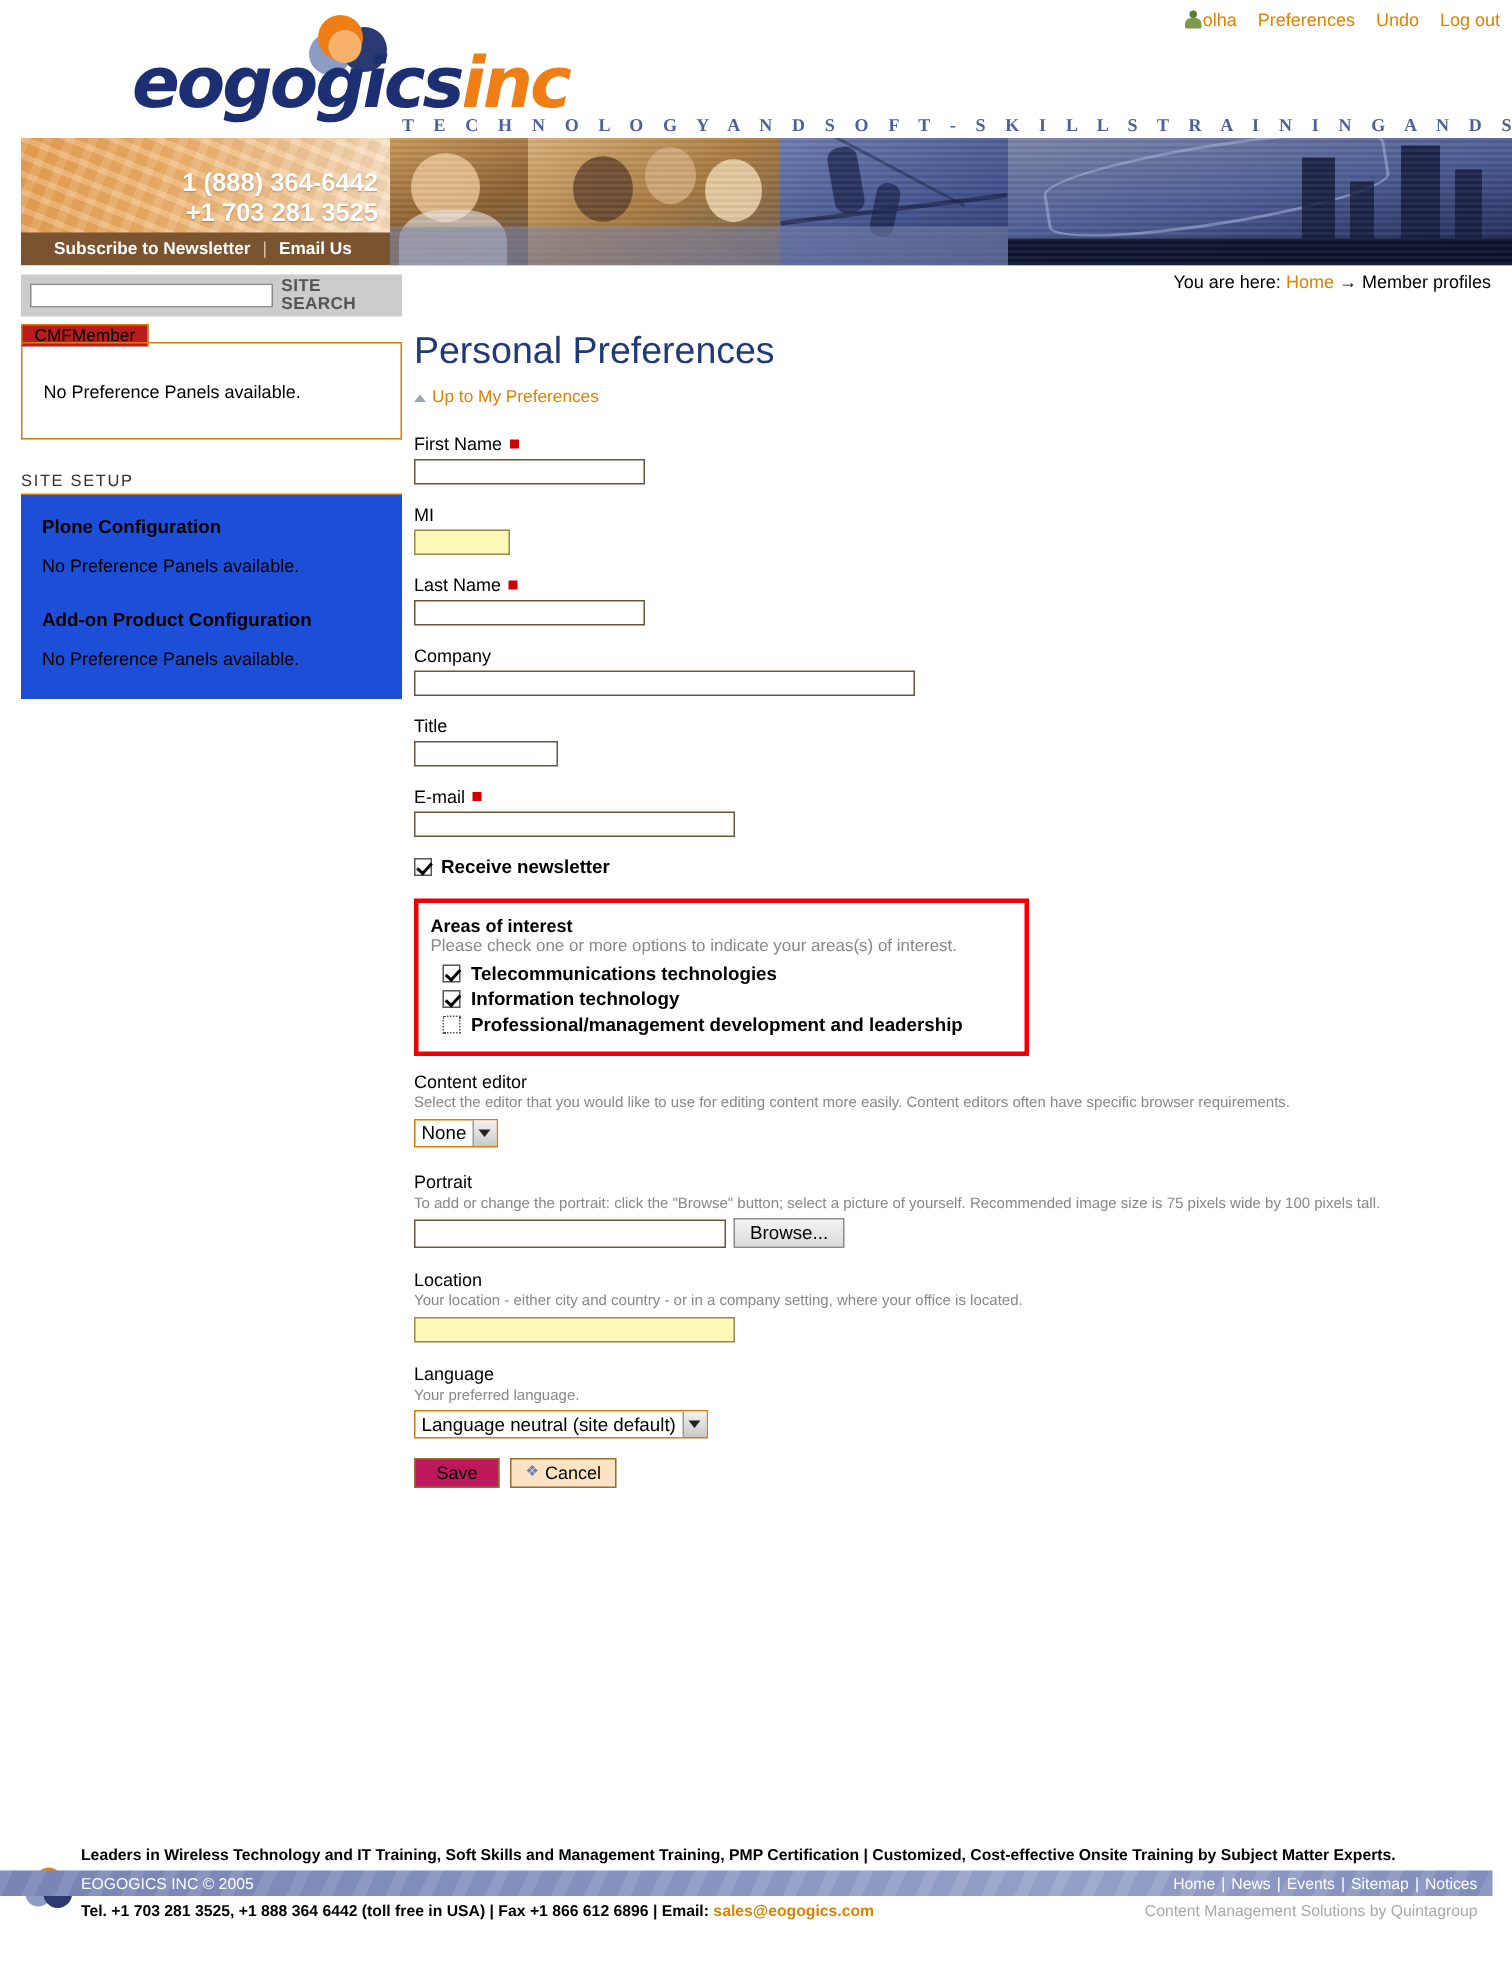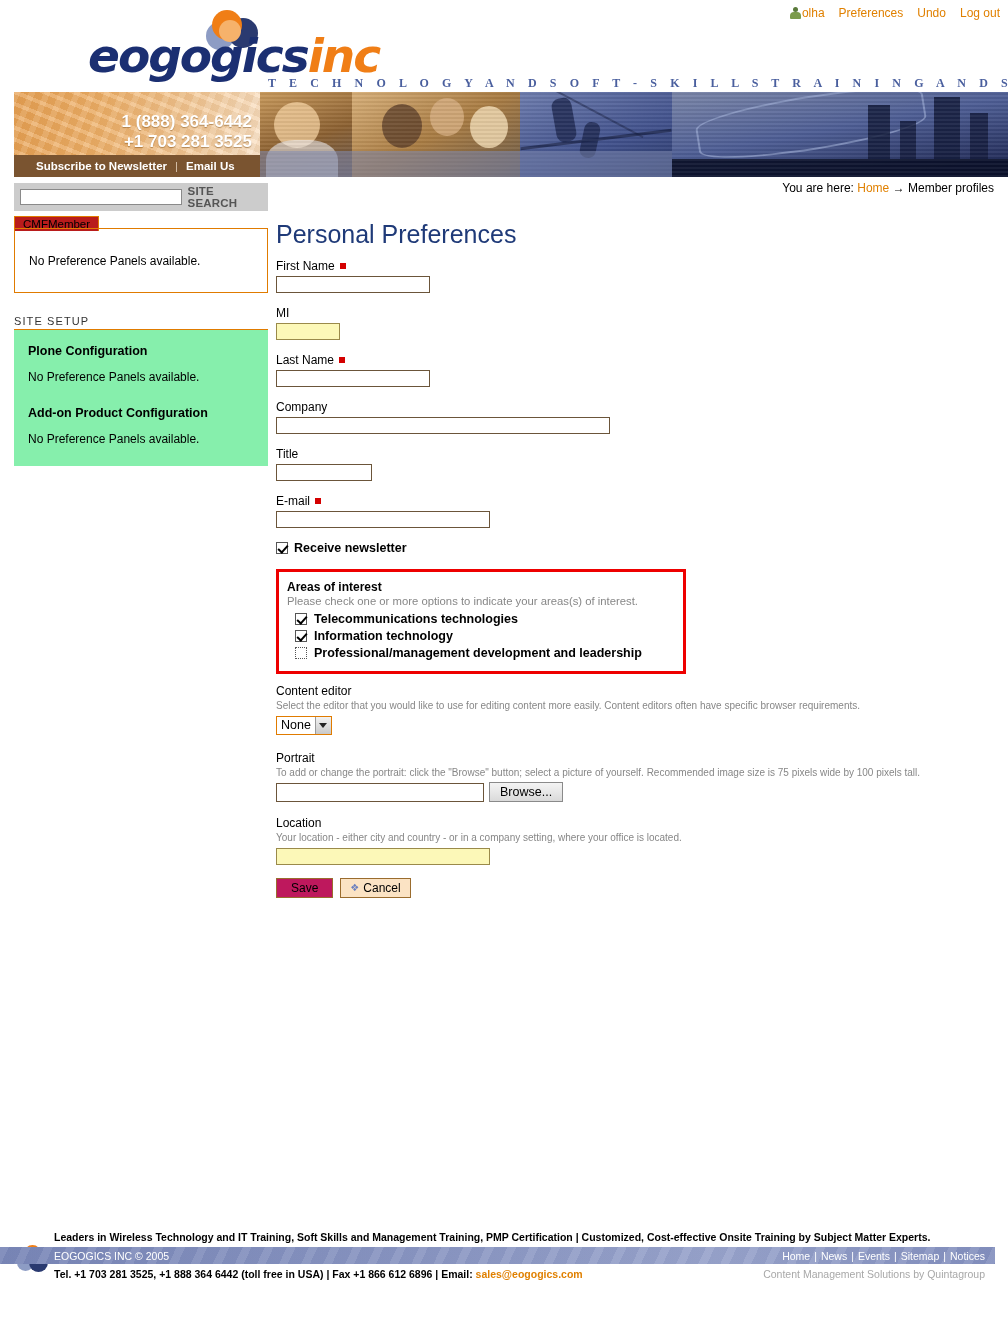--- a/index.html
+++ b/index.html
@@ -155,21 +155,21 @@
   .panel-box {
     border: 1px solid #e07b00; border-top: none;
     background: #ffffff; height: 64px; display: flex; align-items: center;
     padding-left: 14px; font-size: 12px; color: #000;
   }
   .site-setup-head {
     margin-top: 22px; font-size: 11px; color: #333; letter-spacing: 1.1px;
     padding-bottom: 2px; border-bottom: 1px solid #e07b00;
   }
   .site-setup-box {
-    background: #86efac; padding: 14px 0 20px 14px;
+    background: #1d4ed8; padding: 14px 0 20px 14px;
   }
   .ss-title { font-size: 12.5px; font-weight: bold; color: #000; }
   .ss-note { font-size: 12px; color: #000; margin-top: 12px; }
   .ss-gap { height: 22px; }
 
   
   .main { position: absolute; left: 276px; top: 220px; width: 724px; }
   h1.page-title {
     font-family: "Liberation Sans", sans-serif;
     font-size: 25px; font-weight: normal; color: #1f3a78;
@@ -395,20 +395,24 @@
     <div class="ss-gap"></div>
     <div class="ss-title">Add-on Product Configuration</div>
     <div class="ss-note">No Preference Panels available.</div>
   </div>
 </div>
 
 <div class="main">
 
   <h1 class="page-title">Personal Preferences</h1>
 
+  <div class="up-link">
+    <span class="up-arrow"></span>
+    <a href="#">Up to My Preferences</a>
+  </div>
 
   <div class="field">
     <div class="flabel">
       <span>First Name</span>
       <span class="req-dot"></span>
     </div>
     <input class="finput w-first" type="text" value="" style="">
   </div>
 
   <div class="field">
@@ -498,20 +502,32 @@
   </div>
 
   <div class="field" style="margin-top:14px;">
     <div class="flabel">
       <span>Location</span>
     </div>
     <div class="fhelp">Your location - either city and country - or in a company setting, where your office is located.</div>
     <input class="finput w-location yellow" type="text" value="" style="">
   </div>
 
+  <div class="field" style="margin-top:14px;">
+    <div class="flabel">
+      <span>Language</span>
+    </div>
+    <div class="fhelp">Your preferred language.</div>
+    <div class="sel">
+      <span class="sel-val">Language neutral (site default)</span>
+      <span class="sel-btn">
+          <span class="caret"></span>
+        </span>
+    </div>
+  </div>
 
 
   <div class="btn-row">
     <button class="btn-save">Save</button>
     <button class="btn-cancel">
       <span class="cancel-glyph">❖</span>
       <span>Cancel</span>
     </button>
   </div>
 </div>

